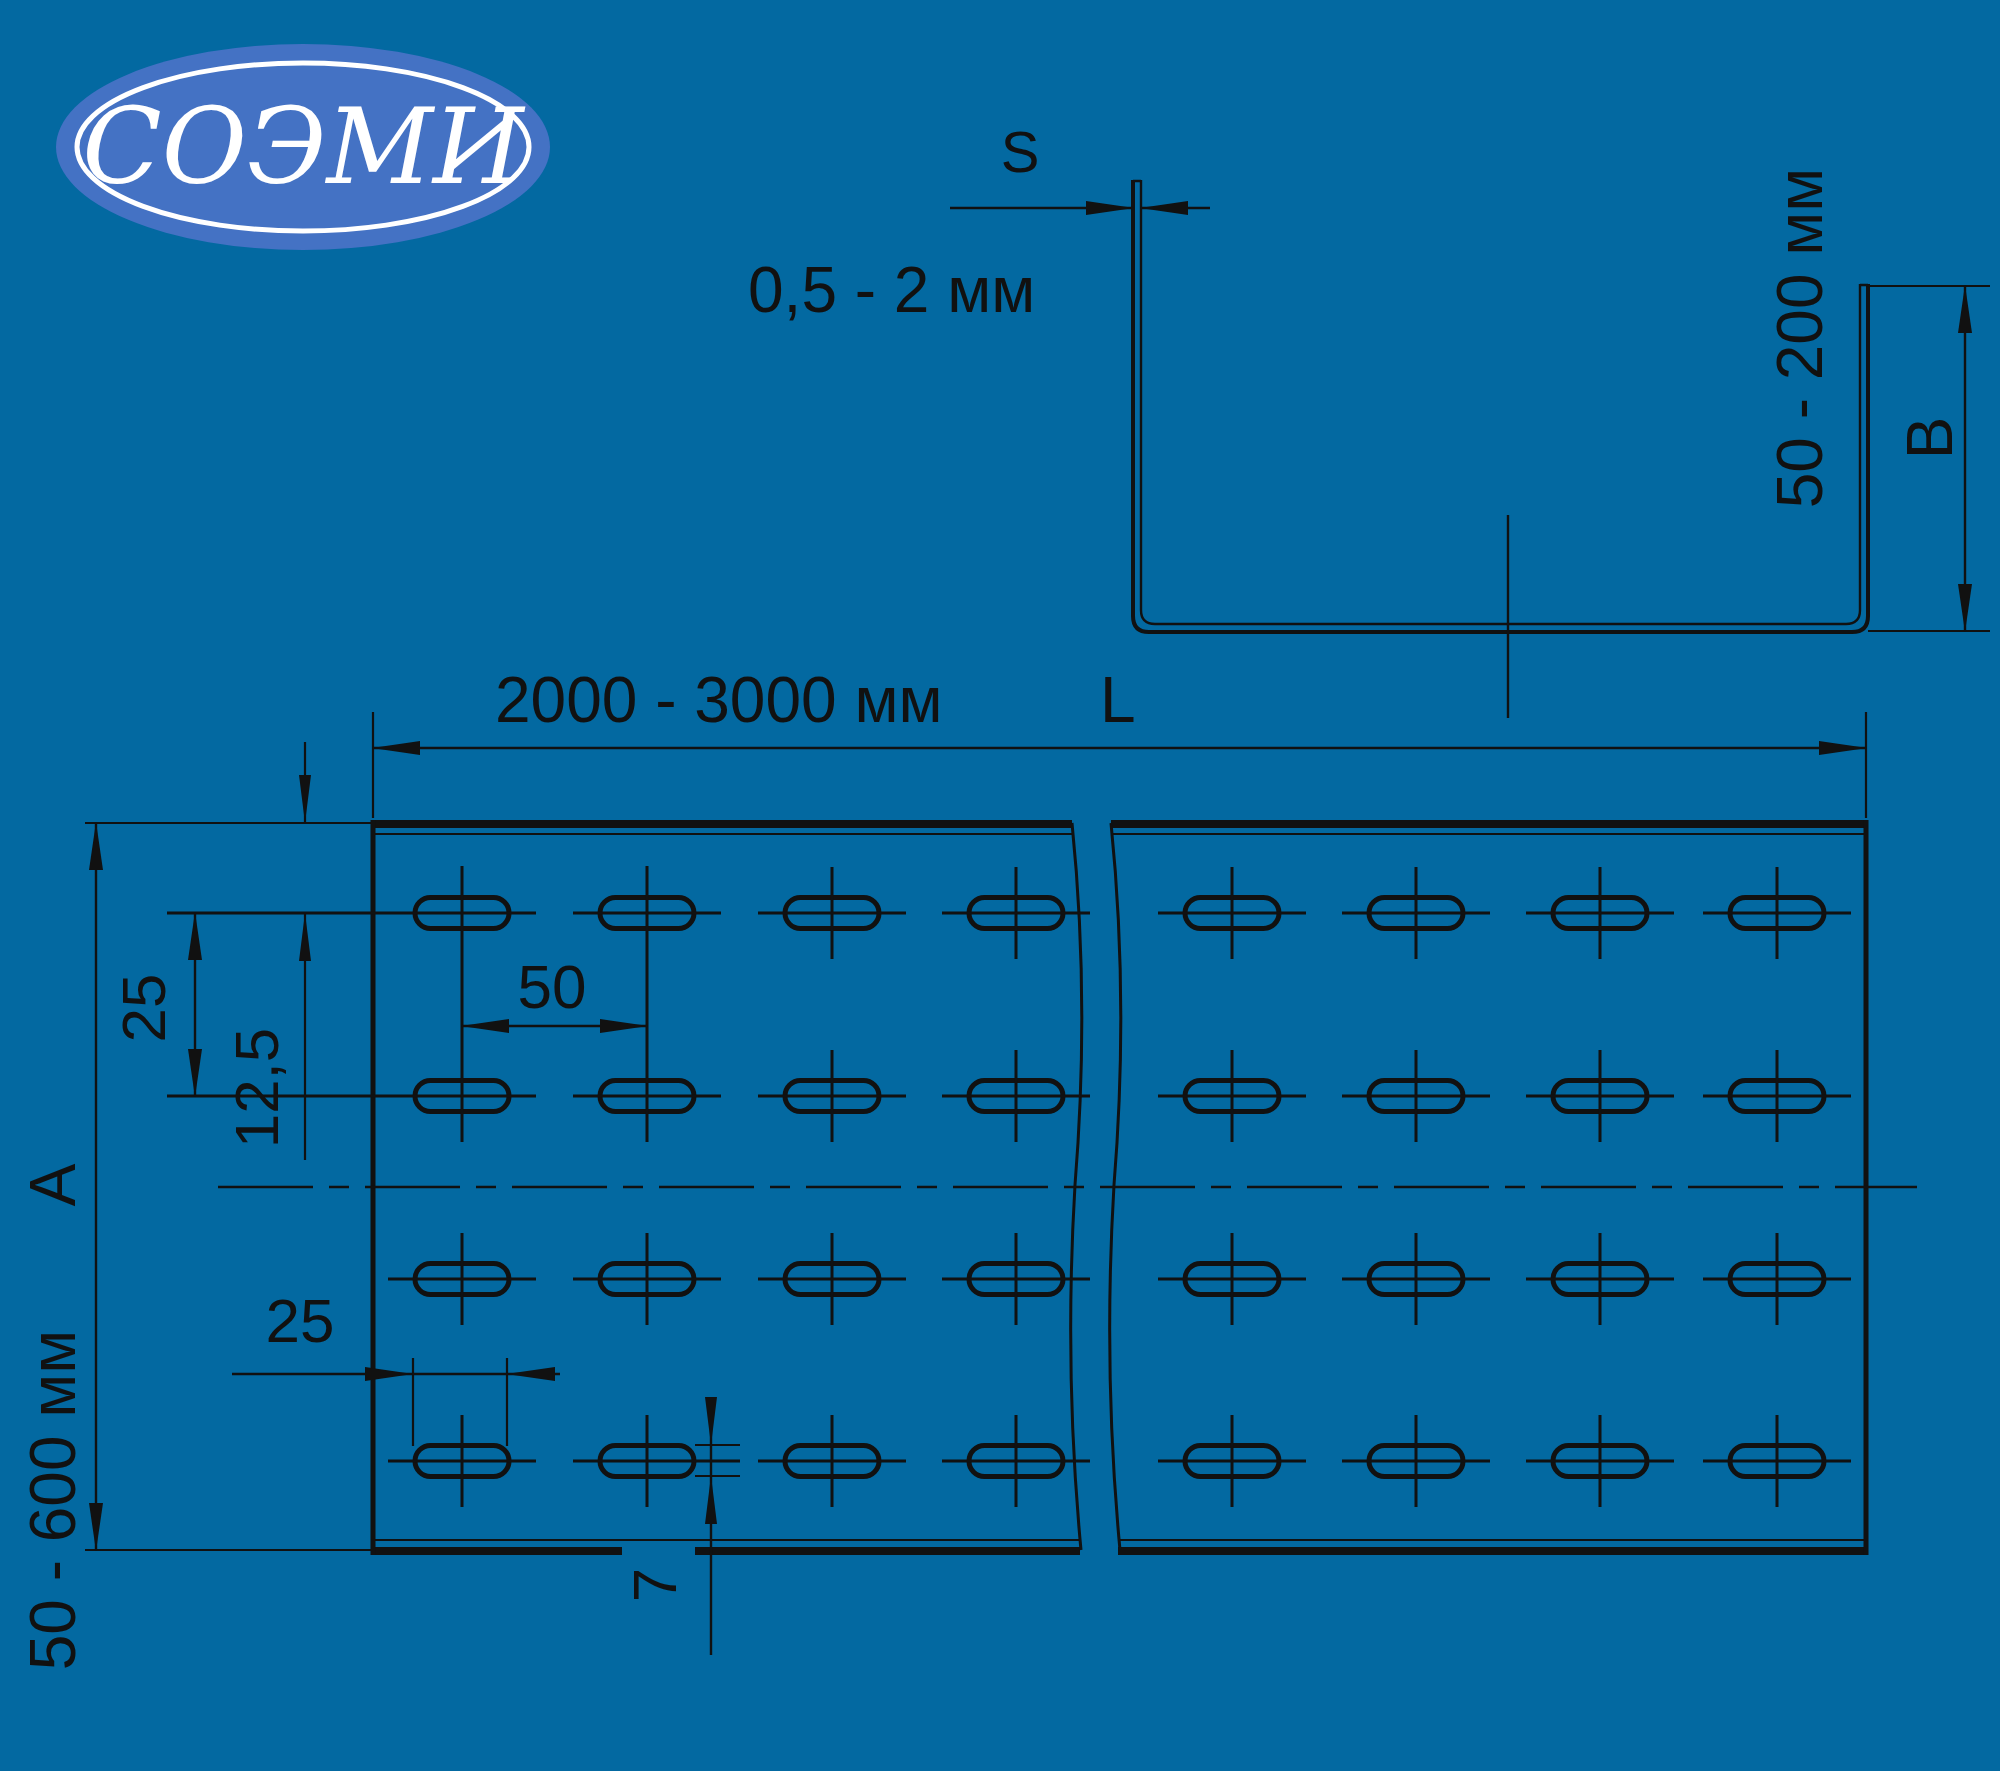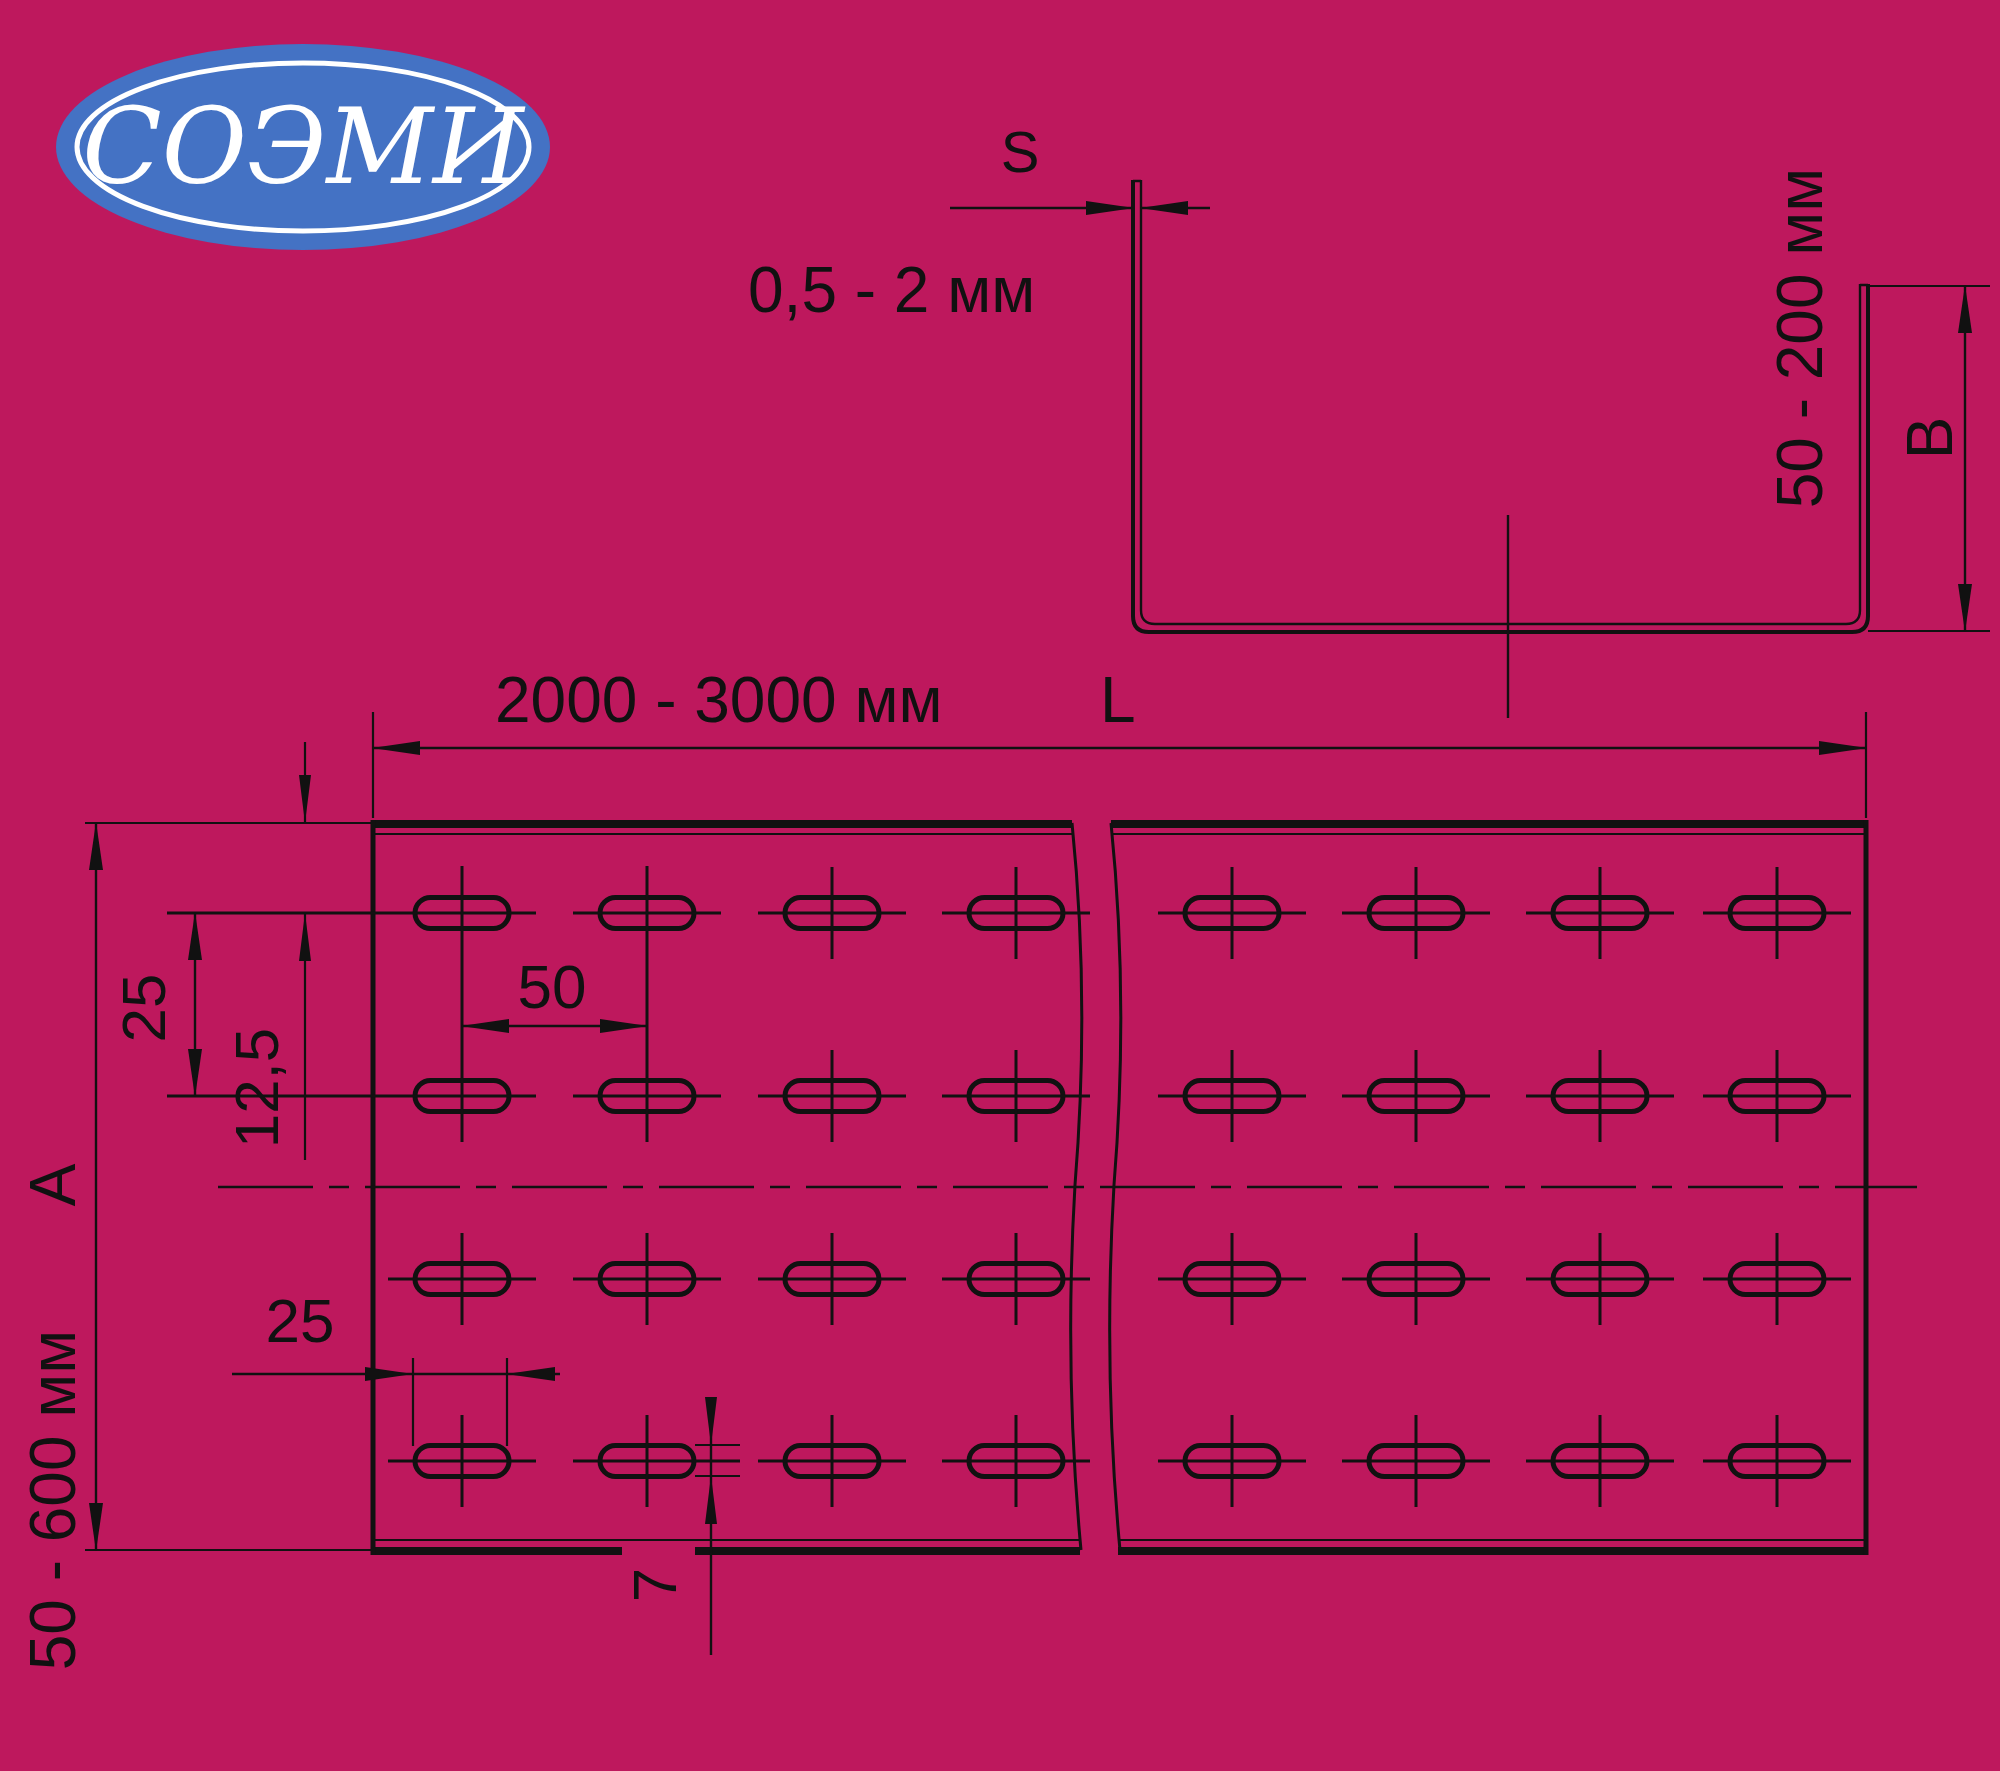--- a/index.html
+++ b/index.html
@@ -1,16 +1,16 @@
 <!DOCTYPE html>
 <html><head>
 <meta charset="utf-8">
 <style>
   html,body{margin:0;padding:0;background:#ffffff;}
-  .page{position:relative;width:2000px;height:1771px;background:#be185d;overflow:hidden;
+  .page{position:relative;width:2000px;height:1771px;background:#0369a1;overflow:hidden;
         font-family:"Liberation Sans", sans-serif;}
   svg{display:block;}
   .ln   {stroke:#111111;fill:none;}
   .w8   {stroke-width:8;}
   .w5   {stroke-width:5;}
   .w4   {stroke-width:4;}
   .w3   {stroke-width:3;}
   .w24  {stroke-width:2.4;}
   .w22  {stroke-width:2.2;}
   .dim  {stroke:#111111;stroke-width:2.4;fill:none;}

